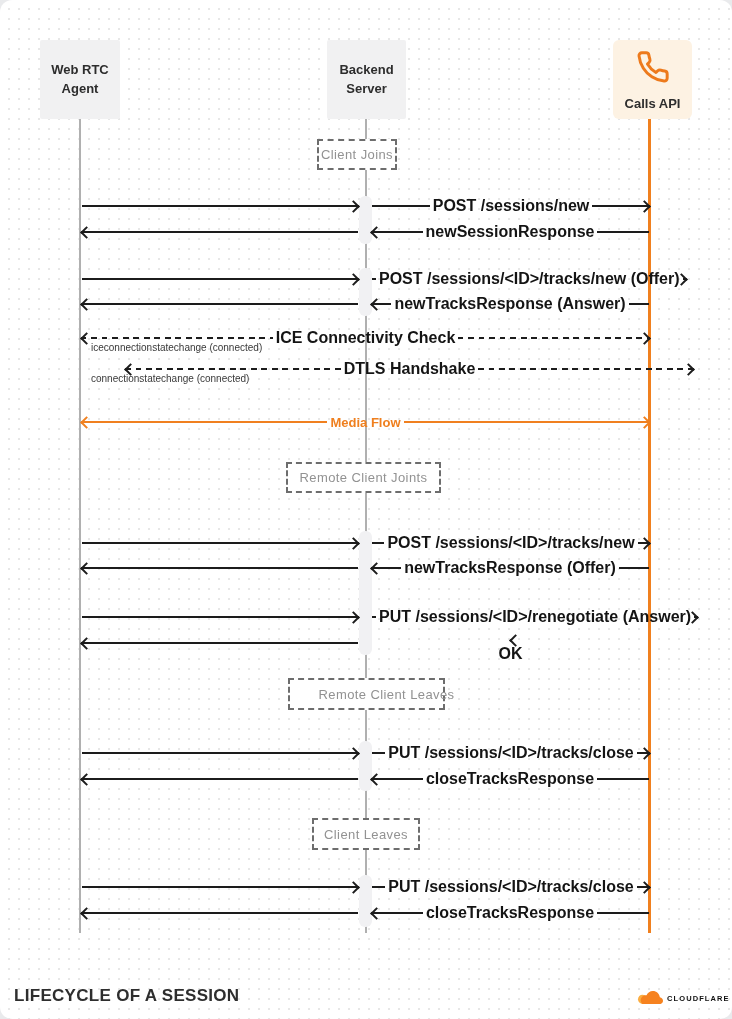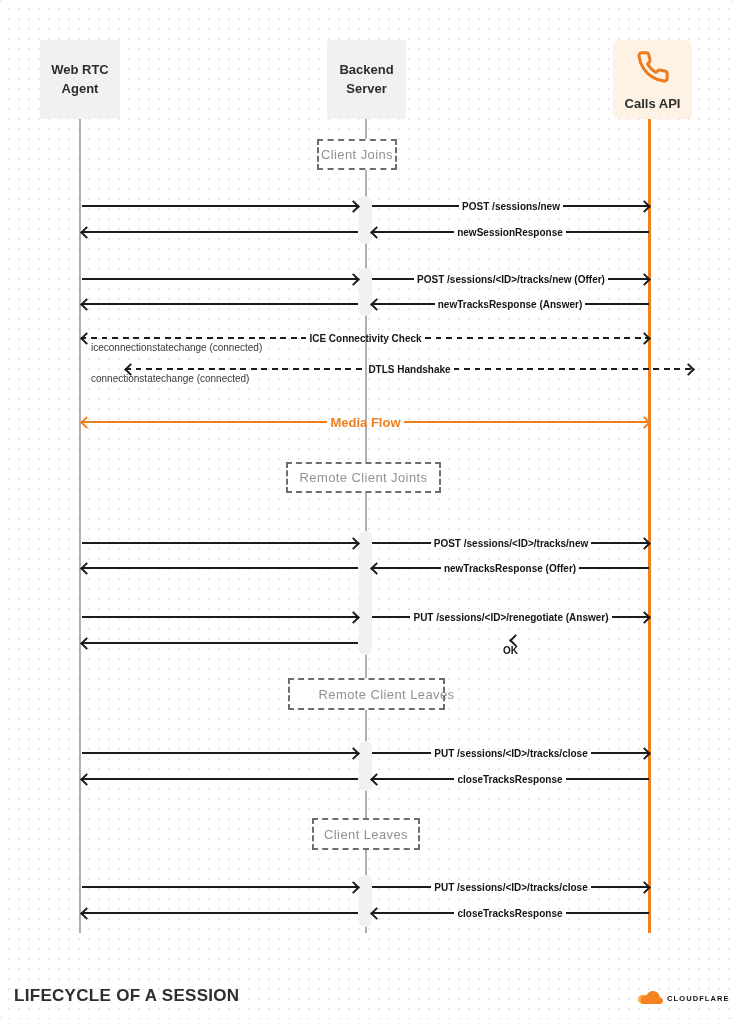--- a/index.html
+++ b/index.html
@@ -2,40 +2,40 @@
 <html><head>
 <meta charset="utf-8">
 <style>
   html,body{margin:0;padding:0;background:#e9eaec;}
   body{font-family:"Liberation Sans",sans-serif;-webkit-font-smoothing:antialiased;}
   .canvas{
     position:relative;width:732px;height:1019px;margin:0 auto;
     background-color:#ffffff;
     background-image:radial-gradient(circle,#e7e7e7 1.1px,rgba(0,0,0,0) 1.2px);
     background-size:10px 10px;background-position:4px 4px;
-    border-radius:4px;overflow:hidden;
+    border-radius:12px;overflow:hidden;
   }
   
   .actor{position:absolute;top:40px;height:79px;display:flex;flex-direction:column;
     align-items:center;justify-content:center;text-align:center;border-radius:2px;}
   .actor.gray{background:#f1f1f2;}
   .actor.cream{background:#fdf2e3;justify-content:flex-start;padding-top:10px;box-sizing:border-box;border-radius:6px;}
   .actor .alabel{font-size:13px;font-weight:700;color:#2d2d2d;line-height:1.4;width:70px;}
   .actor.cream .alabel{margin-top:7px;width:74px;}
   
   .lifeline{position:absolute;top:119px;height:814px;}
   .lifeline.gray{width:2px;background:#b0b0b0;}
   .lifeline.orange{width:3px;background:#f0801f;}
   
   .act{position:absolute;left:359px;width:13px;background:#f1f1f3;border-radius:6px;z-index:2;}
   
   .msg{position:absolute;display:flex;align-items:center;height:14px;transform:translateY(-50%);z-index:3;}
   .seg{flex:1 1 4px;height:2px;background:#1c1c1c;min-width:4px;}
   .seg.dash{height:2.4px;background:repeating-linear-gradient(to right,#1c1c1c 0 5.5px,rgba(0,0,0,0) 5.5px 10.5px);}
-  .lbl{white-space:nowrap;font-size:10px;font-weight:700;color:#141414;padding:0 3px;letter-spacing:0;}
+  .lbl{white-space:nowrap;font-size:16px;font-weight:700;color:#141414;padding:0 3px;letter-spacing:0;}
   .chev{flex:0 0 auto;width:9px;height:9px;box-sizing:border-box;}
   .chev.r{border-top:2.5px solid #1c1c1c;border-right:2.5px solid #1c1c1c;transform:rotate(45deg);margin-left:-10px;}
   .chev.l{border-top:2.5px solid #1c1c1c;border-left:2.5px solid #1c1c1c;transform:rotate(-45deg);margin-right:-10px;}
   .msg.orange .seg{background:#f0801f;height:2.4px;}
   .msg.orange .lbl{color:#ef7f1e;font-size:13px;}
   .msg.orange .chev.r{border-color:#f0801f;}
   .msg.orange .chev.l{border-color:#f0801f;}
   
   .phase{position:absolute;background:#ffffff;border:2px dashed #6d6d6d;box-sizing:border-box;
     display:flex;align-items:center;justify-content:center;z-index:4;}

